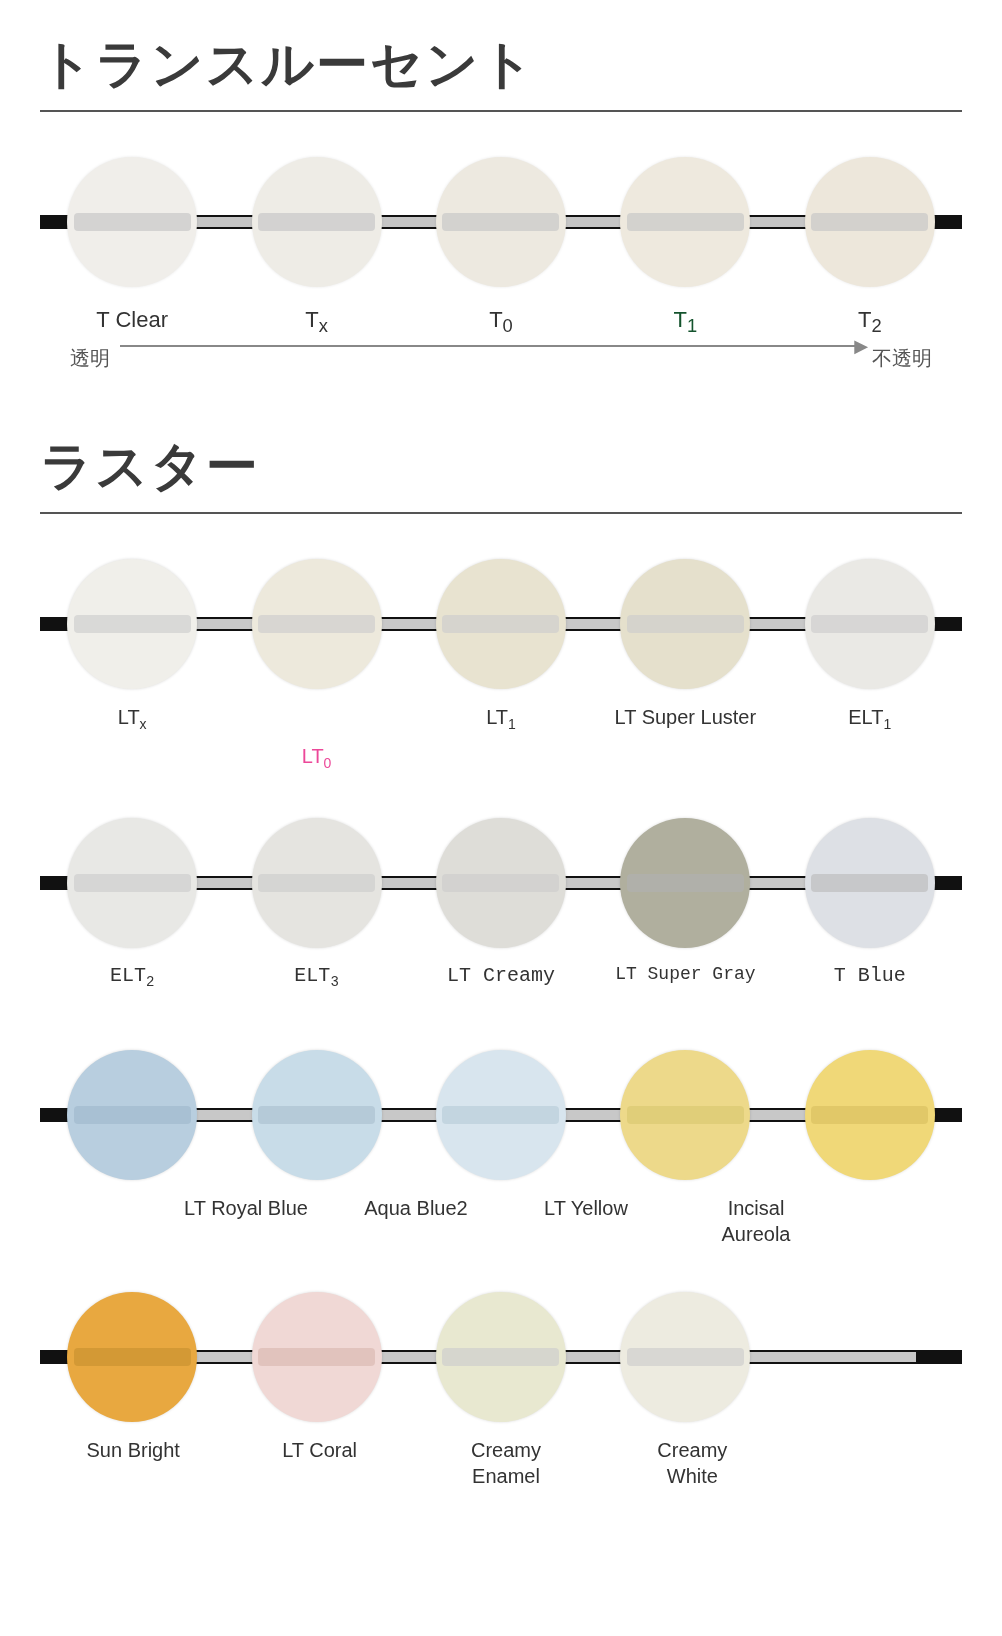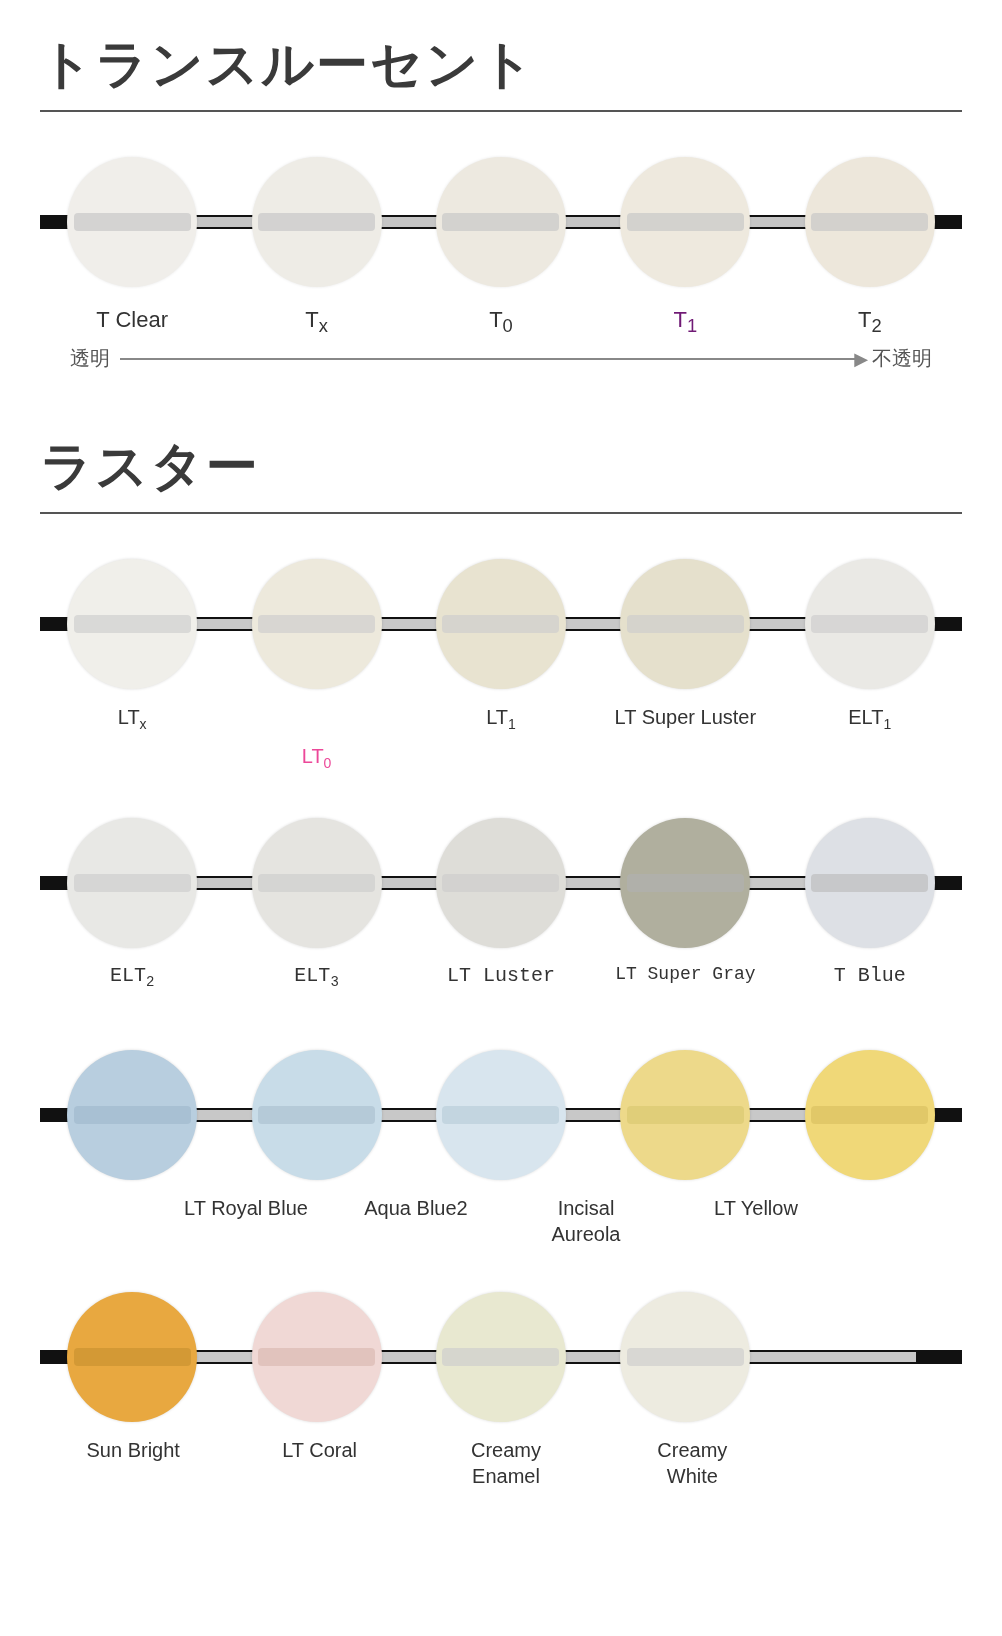--- a/index.html
+++ b/index.html
@@ -66,25 +66,25 @@
           <div style="width: 130px; height: 130px; border-radius: 50%; background: rgb(237, 231, 219); position: relative; box-shadow: rgba(0, 0, 0, 0.1) 0px 0px 3px;">
             <div style="position: absolute; top: 50%; left: 5%; right: 5%; height: 18px; background: rgb(200, 200, 200); transform: translateY(-50%); opacity: 0.7; border-radius: 4px;"></div>
           </div>
         </div>
     </div>
 
     <div style="display:flex; justify-content:space-around; margin-bottom:8px;">
     <div style="font-size: 22px; color: rgb(51, 51, 51); text-align: center; width: 160px;">T Clear</div>
         <div style="font-size: 22px; color: rgb(51, 51, 51); text-align: center; width: 160px;">T<sub>x</sub></div>
         <div style="font-size: 22px; color: rgb(51, 51, 51); text-align: center; width: 160px;">T<sub>0</sub></div>
-        <div style="font-size: 22px; color: #701a75; text-align: center; width: 160px;">T<sub>1</sub></div>
+        <div style="font-size: 22px; color: #14532d; text-align: center; width: 160px;">T<sub>1</sub></div>
         <div style="font-size: 22px; color: rgb(51, 51, 51); text-align: center; width: 160px;">T<sub>2</sub></div>
       </div>
 
-    <div style="display:flex; align-items:center; padding:0 30px; margin-bottom:20px;">
+    <div style="display:flex; padding:0 30px; margin-bottom:20px;">
       <span class="arrow-text">透明</span>
       <div style="flex:1; height:2px; background:#888; margin:0 10px; position:relative;">
         <span style="position:absolute; right:-6px; top:-10px; font-size:18px; color:#888;">▶</span>
       </div>
       <span class="arrow-text">不透明</span>
     </div>
   </div>
 
   <div class="section-gap"></div>
 
@@ -140,21 +140,21 @@
                 <div style="position: absolute; top: 50%; left: 5%; right: 5%; height: 18px; background: rgb(176, 176, 176); transform: translateY(-50%); opacity: 0.65; border-radius: 4px;"></div>
               </div>
               <div style="width: 130px; height: 130px; border-radius: 50%; background: rgb(221, 224, 229); position: relative; box-shadow: rgba(0, 0, 0, 0.15) 0px 0px 3px;">
                 <div style="position: absolute; top: 50%; left: 5%; right: 5%; height: 18px; background: rgb(187, 187, 187); transform: translateY(-50%); opacity: 0.65; border-radius: 4px;"></div>
               </div>
             </div>
           </div>
           <div style="display: flex; justify-content: space-around; margin-bottom: 8px;">
             <div style="font-size: 20px; color: rgb(51, 51, 51); text-align: center; width: 170px; line-height: 1.3; white-space: pre-line;">ELT<sub style="font-size:14px;">2</sub></div>
             <div style="font-size: 20px; color: rgb(51, 51, 51); text-align: center; width: 170px; line-height: 1.3; white-space: pre-line;">ELT<sub style="font-size:14px;">3</sub></div>
-            <div style="font-size: 20px; color: rgb(51, 51, 51); text-align: center; width: 170px; line-height: 1.3; white-space: pre-line;">LT Luster</div>
+            <div style="font-size: 20px; color: rgb(51, 51, 51); text-align: center; width: 170px; line-height: 1.3; white-space: pre-line;">LT Creamy</div>
             <div style="font-size: 18px; color: rgb(51, 51, 51); text-align: center; width: 170px; line-height: 1.3; white-space: pre-line;">LT Super Gray</div>
             <div style="font-size: 20px; color: rgb(51, 51, 51); text-align: center; width: 170px; line-height: 1.3; white-space: pre-line;">T Blue</div>
           </div>
         </div>
         <div style="margin-bottom: 30px;">
           <div style="position: relative; height: 160px; width: 100%;">
             <div style="position: absolute; top: 50%; left: 0px; right: 0px; height: 14px; background: rgb(17, 17, 17); transform: translateY(-50%); z-index: 1;"></div>
             <div style="position: absolute; top: 50%; left: 5%; right: 5%; height: 10px; background: rgb(200, 200, 200); transform: translateY(-50%); z-index: 2;"></div>
             <div style="position: absolute; inset: 0px; display: flex; align-items: center; justify-content: space-around; z-index: 3;">
               <div style="width: 130px; height: 130px; border-radius: 50%; background: rgb(184, 206, 223); position: relative; box-shadow: rgba(0, 0, 0, 0.15) 0px 0px 3px;">
@@ -170,23 +170,23 @@
                 <div style="position: absolute; top: 50%; left: 5%; right: 5%; height: 18px; background: rgb(216, 200, 112); transform: translateY(-50%); opacity: 0.65; border-radius: 4px;"></div>
               </div>
               <div style="width: 130px; height: 130px; border-radius: 50%; background: rgb(240, 216, 120); position: relative; box-shadow: rgba(0, 0, 0, 0.15) 0px 0px 3px;">
                 <div style="position: absolute; top: 50%; left: 5%; right: 5%; height: 18px; background: rgb(216, 192, 96); transform: translateY(-50%); opacity: 0.65; border-radius: 4px;"></div>
               </div>
             </div>
           </div>
           <div style="display: flex; justify-content: center; margin-bottom: 8px;">
             <div style="font-size: 20px; color: rgb(51, 51, 51); text-align: center; width: 170px; line-height: 1.3; white-space: pre-line;">LT Royal Blue</div>
             <div style="font-size: 20px; color: rgb(51, 51, 51); text-align: center; width: 170px; line-height: 1.3; white-space: pre-line;">Aqua Blue2</div>
+            <div style="font-size: 20px; color: rgb(51, 51, 51); text-align: center; width: 170px; line-height: 1.3; white-space: pre-line;">LT Yellow</div>
             <div style="font-size: 20px; color: rgb(51, 51, 51); text-align: center; width: 170px; line-height: 1.3; white-space: pre-line;">Incisal
 Aureola</div>
-            <div style="font-size: 20px; color: rgb(51, 51, 51); text-align: center; width: 170px; line-height: 1.3; white-space: pre-line;">LT Yellow</div>
           </div>
         </div>
         <div style="margin-bottom: 30px;">
           <div style="position: relative; height: 160px; width: 100%;">
             <div style="position: absolute; top: 50%; left: 0px; right: 0px; height: 14px; background: rgb(17, 17, 17); transform: translateY(-50%); z-index: 1;"></div>
             <div style="position: absolute; top: 50%; left: 5%; right: 5%; height: 10px; background: rgb(200, 200, 200); transform: translateY(-50%); z-index: 2;"></div>
             <div style="position: absolute; inset: 0px; display: flex; align-items: center; justify-content: space-around; z-index: 3;">
               <div style="width: 130px; height: 130px; border-radius: 50%; background: rgb(232, 168, 64); position: relative; box-shadow: rgba(0, 0, 0, 0.15) 0px 0px 3px;">
                 <div style="position: absolute; top: 50%; left: 5%; right: 5%; height: 18px; background: rgb(200, 144, 48); transform: translateY(-50%); opacity: 0.65; border-radius: 4px;"></div>
               </div>

